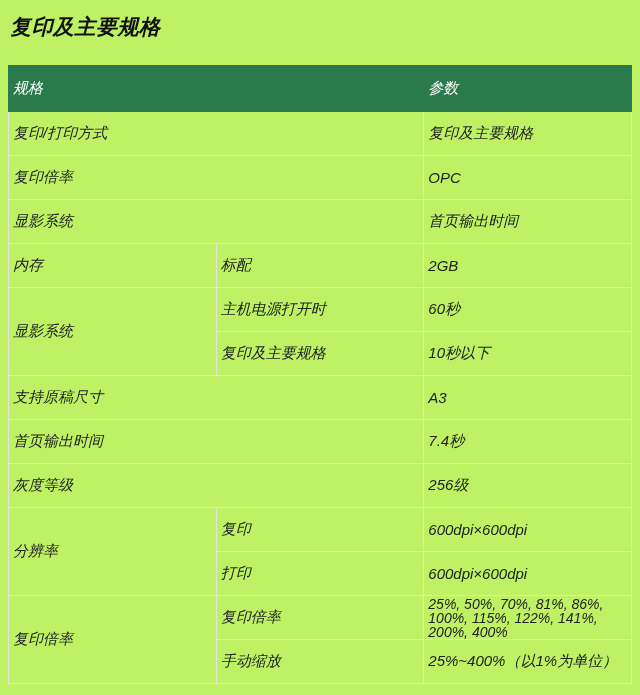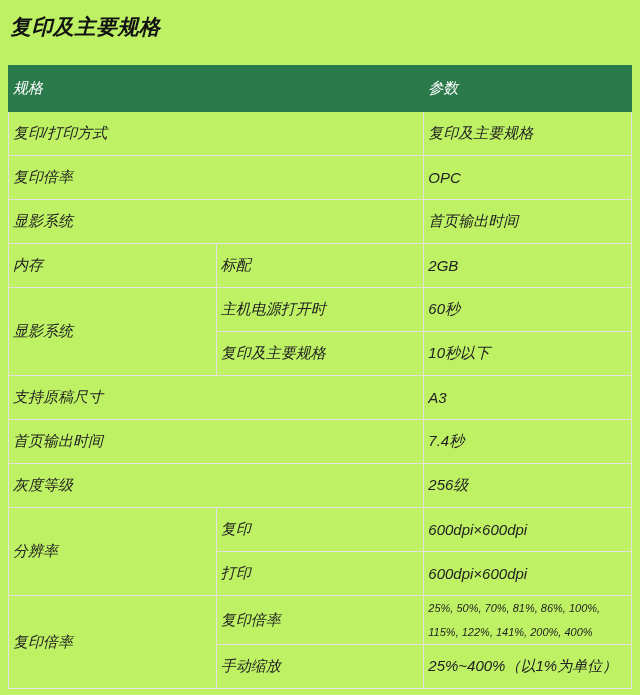--- a/index.html
+++ b/index.html
@@ -51,22 +51,22 @@
     background: #2b7a4b;
     color: #ffffff;
     font-size: 15px;
     border: 1px solid #2b7a4b;
     height: 46px;
   }
   td.col-a { width: 148px; }
   td.col-b { width: 172px; text-align: center; }
   td.col-c { }
   .small-val {
-    font-size: 11px;
-    line-height: 24px;
+    font-size: 14px;
+    line-height: 14px;
   }
 </style>
 </head>
 <body>
 
 <div class="page">
 
   <div class="page-title">复印及主要规格</div>
 
   <table class="spec-table">

